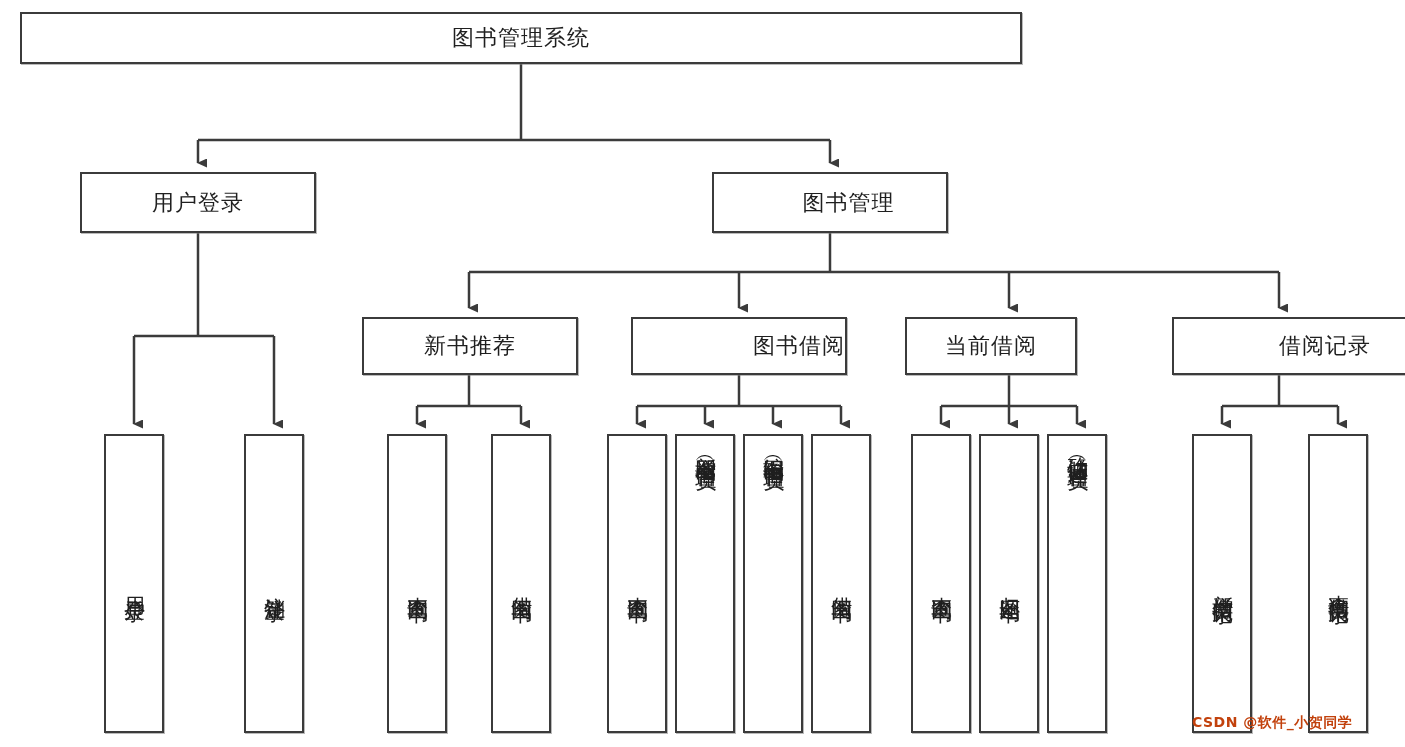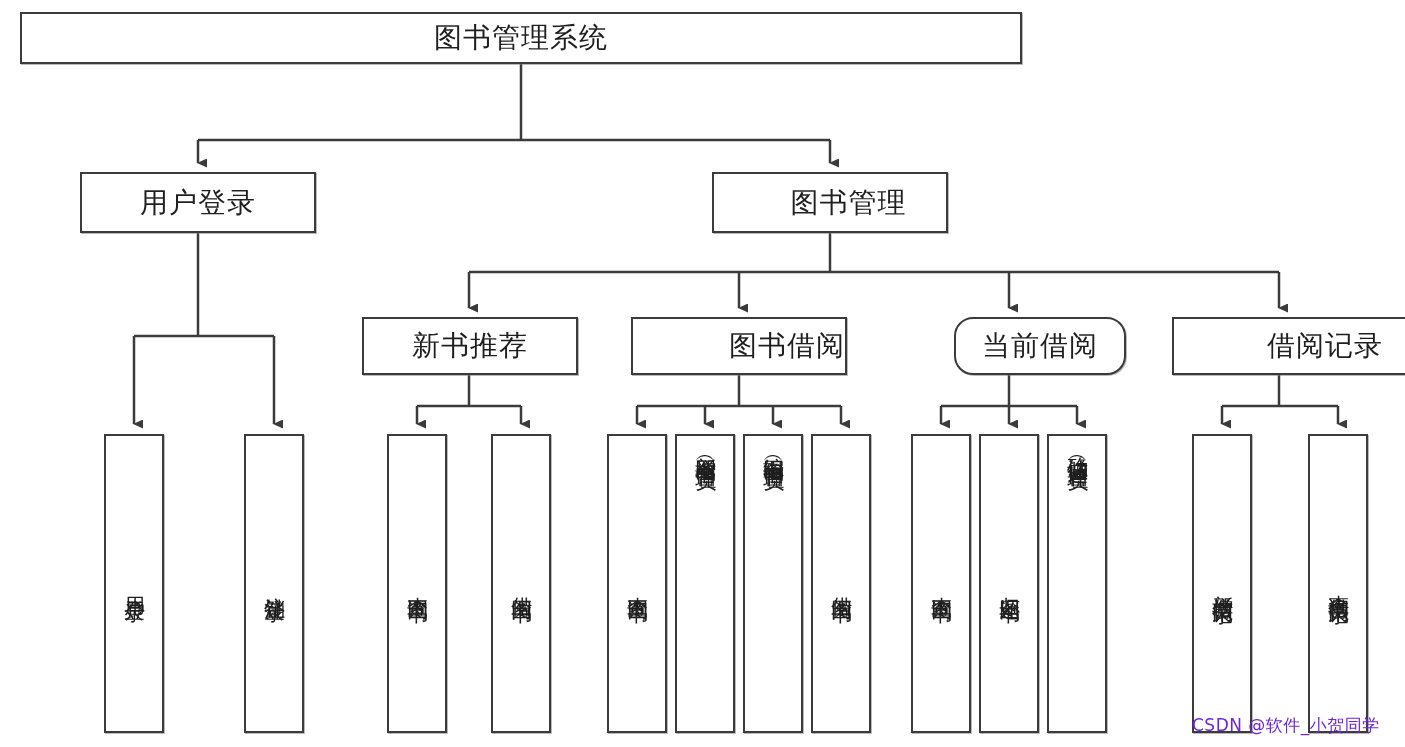--- a/index.html
+++ b/index.html
@@ -30,21 +30,21 @@
     position: absolute;
     box-sizing: border-box;
     background: #ffffff;
     border: 2px solid #3b3b3b;
     display: flex;
     align-items: center;
     justify-content: center;
     box-shadow: 1px 1px 0 0 rgba(130,130,130,0.55);
   }
   .node-label-h {
-    font-size: 28px;
+    font-size: 22px;
     color: #1f1f1f;
     letter-spacing: 1px;
     line-height: 1;
     white-space: nowrap;
     text-align: center;
   }
   .node-label-v {
     font-size: 21px;
     color: #1f1f1f;
     line-height: 1.12;
@@ -58,25 +58,26 @@
     align-items: flex-start;
     justify-content: center;
     padding-top: 4px;
   }
   .leaf-box.center-text {
     align-items: center;
     padding-top: 0;
   }
   .watermark {
     position: absolute;
-    font-size: 17px;
-    color: #6d28d9;
+    font-size: 14px;
+    color: #c2410c;
     white-space: nowrap;
     letter-spacing: 0.5px;
     pointer-events: none;
+    font-weight: bold;
   }
 </style>
 </head>
 <body>
 
 <div id="diagram-root">
 
   <svg class="diagram-canvas" viewBox="0 0 1405 747">
     <defs>
       <marker id="arrowhead" markerWidth="9" markerHeight="10" refX="4.5" refY="9" orient="auto" markerUnits="userSpaceOnUse">
@@ -143,21 +144,21 @@
   </div>
 
   <div class="node-box" style="left:362px; top:317px; width:216px; height:58px;">
     <span class="node-label-h">新书推荐</span>
   </div>
 
   <div class="node-box" style="left:631px; top:317px; width:216px; height:58px;justify-content:flex-end;">
     <span class="node-label-h">图书借阅</span>
   </div>
 
-  <div class="node-box" style="left:954px; top:317px; width:172px; height:58px;border-radius:19px;">
+  <div class="node-box" style="left:905px; top:317px; width:172px; height:58px;">
     <span class="node-label-h">当前借阅</span>
   </div>
 
   <div class="node-box" style="left:1172px; top:317px; width:258px; height:58px;padding-left:48px;">
     <span class="node-label-h">借阅记录</span>
   </div>
 
   <div class="node-box leaf-box center-text" style="left:104px; top:434px; width:60px; height:299px;">
     <span class="node-label-v">用户登录</span>
   </div>

